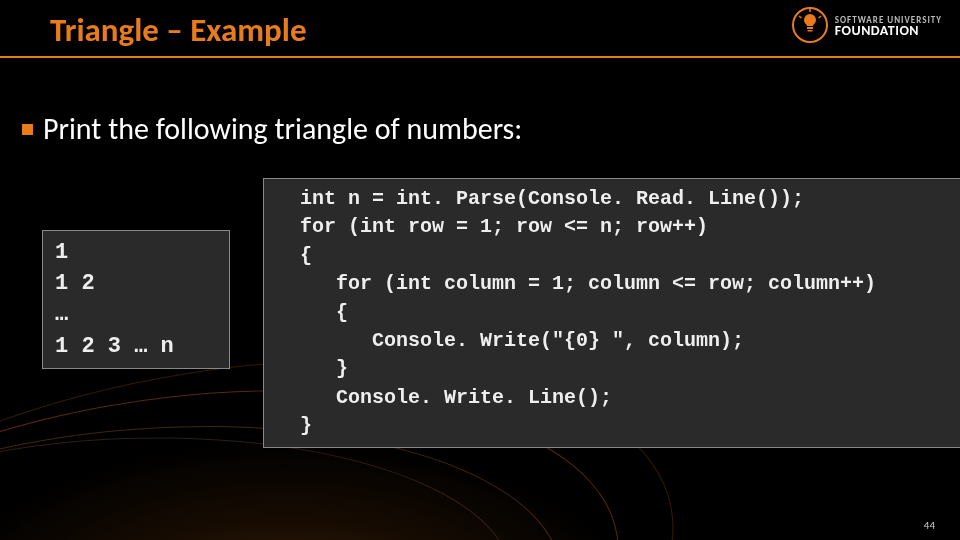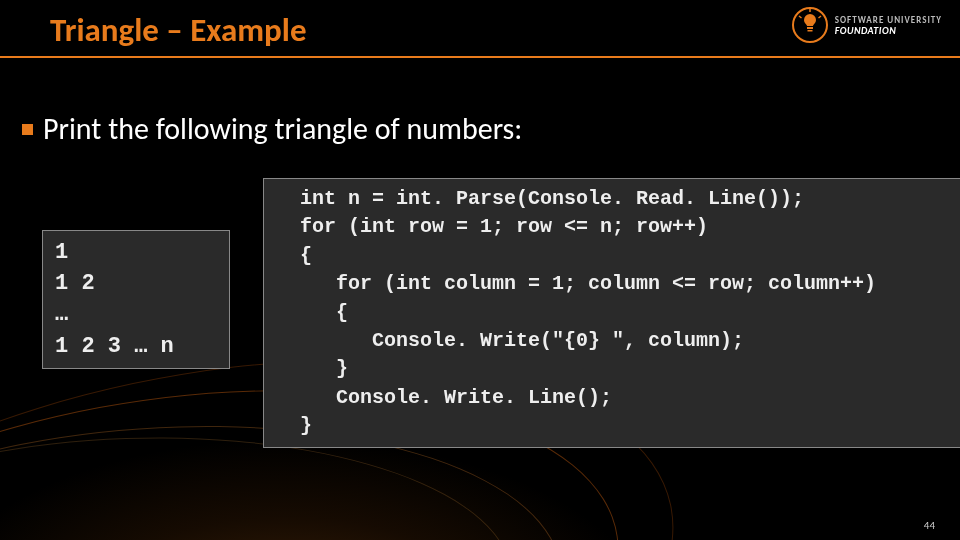--- a/index.html
+++ b/index.html
@@ -62,21 +62,21 @@
   }
   .logo svg { display: block; }
   .logo-text {
     font-size: 11px;
     line-height: 11px;
     letter-spacing: 0.5px;
     color: #ddd;
     font-weight: 600;
   }
   .logo-text .lt1 { font-size: 9px; color: #bbb; letter-spacing: 1px; }
-  .logo-text .lt2 { font-size: 10px; font-weight: 800; color: #fff; letter-spacing: 0.5px; font-style: italic; }
+  .logo-text .lt2 { font-size: 14px; font-weight: 800; color: #fff; letter-spacing: 0.5px; }
 
   .bullet-row {
     position: absolute;
     left: 22px;
     top: 86px;
     display: flex;
     align-items: center;
     gap: 10px;
     font-size: 30px;
     color: #fff;

